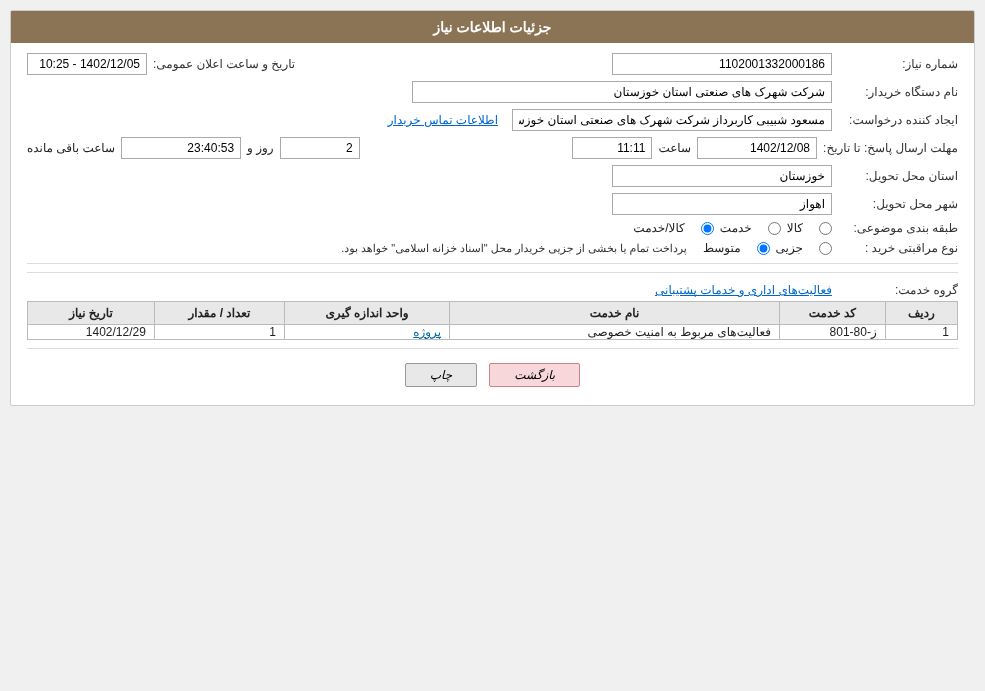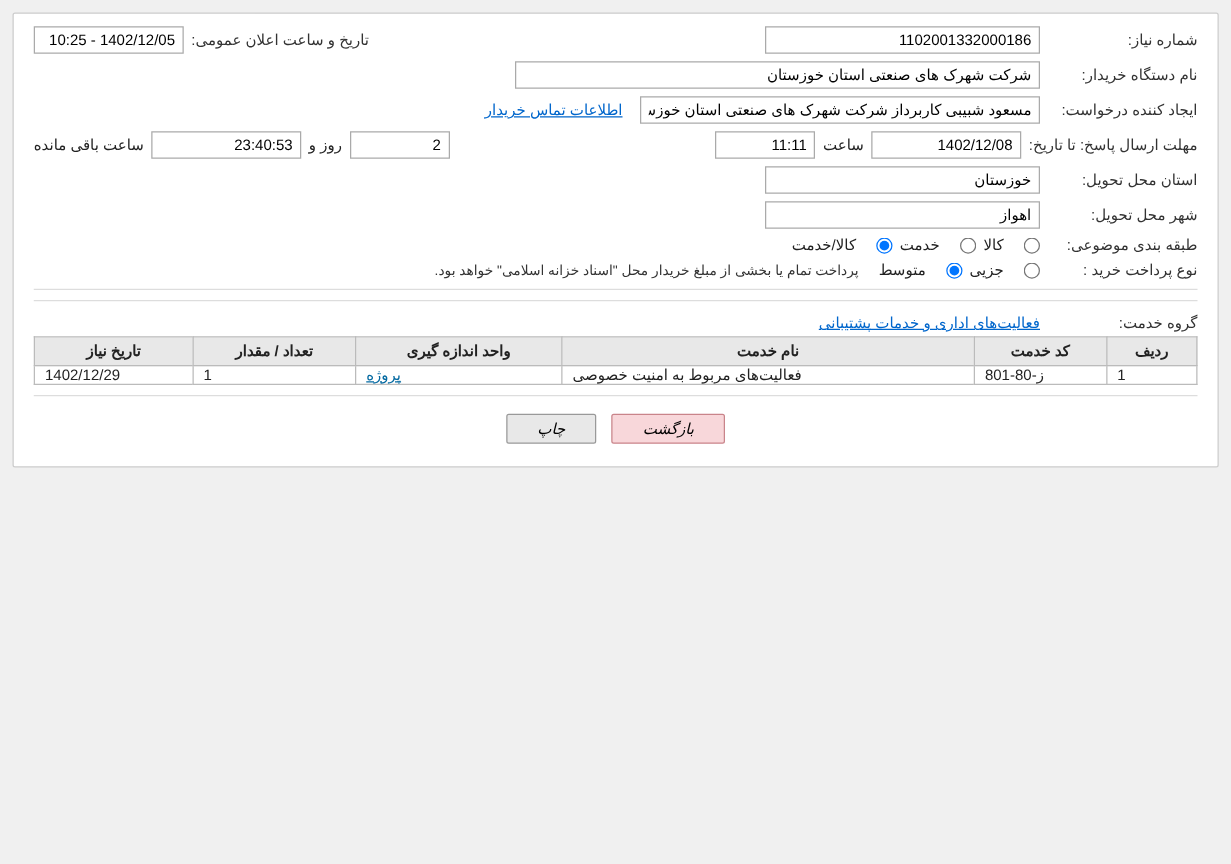--- a/index.html
+++ b/index.html
@@ -105,21 +105,21 @@
       background: #e8e8e8;
       border: 1px solid #bbb;
       padding: 4px 8px;
       text-align: center;
       font-weight: bold;
       margin-left: 44px;
     }
     .service-table td {
       border: 1px solid #bbb;
       padding: 0 8px;
-      text-align: left;
+      text-align: right;
     }
     .service-table td.link-blue {
       color: #0369a1;
     }
     .divider {
       border: none;
       border-top: 1px solid #ddd;
       margin: 8px 0;
     }
     .buyer-desc-row {
@@ -184,20 +184,23 @@
     .note-text {
       font-size: 11px;
       color: #333;
     }
   </style>
 </head>
 <body>
 
 <div class="page-wrapper">
   <div class="main-card">
+    <div class="card-header">
+      <span>جزئیات اطلاعات نیاز</span>
+    </div>
     <div class="card-body">
 
       <div class="form-row">
         <span class="label">شماره نیاز:</span>
         <input class="input-field input-medium" type="text" readonly="" value="1102001332000186" style="">
 
         <span style="flex:1;"></span>
         <span class="label">تاریخ و ساعت اعلان عمومی:</span>
         <input class="input-field input-small" type="text" readonly="" value="1402/12/05 - 10:25" style="">
       </div>
@@ -245,30 +248,30 @@
           <input type="radio" name="category" style="">
           <span>خدمت</span>
         </label>
         <label class="radio-label">
           <input type="radio" name="category" checked="" style="">
           <span>کالا/خدمت</span>
         </label>
       </div>
 
       <div class="form-row">
-        <span class="label">نوع پرداخت خرید :</span>
+        <span class="label">نوع مراقبتی خرید :</span>
         <label class="radio-label">
           <input type="radio" name="type" style="">
           <span>جزیی</span>
         </label>
         <label class="radio-label">
           <input type="radio" name="type" checked="" style="">
           <span>متوسط</span>
         </label>
-        <span class="note-text" style="font-size:11px; color:#333; margin-right:10px;">پرداخت تمام یا بخشی از مبلغ خریدار محل "اسناد خزانه اسلامی" خواهد بود.</span>
+        <span class="note-text" style="font-size:11px; color:#333; margin-right:10px;">پرداخت تمام یا بخشی از جزیی خریدار محل "اسناد خزانه اسلامی" خواهد بود.</span>
       </div>
 
       <hr class="divider">
 
 
       <hr class="divider">
 
       <div class="service-info-section">
 
         <div class="group-service-row">

